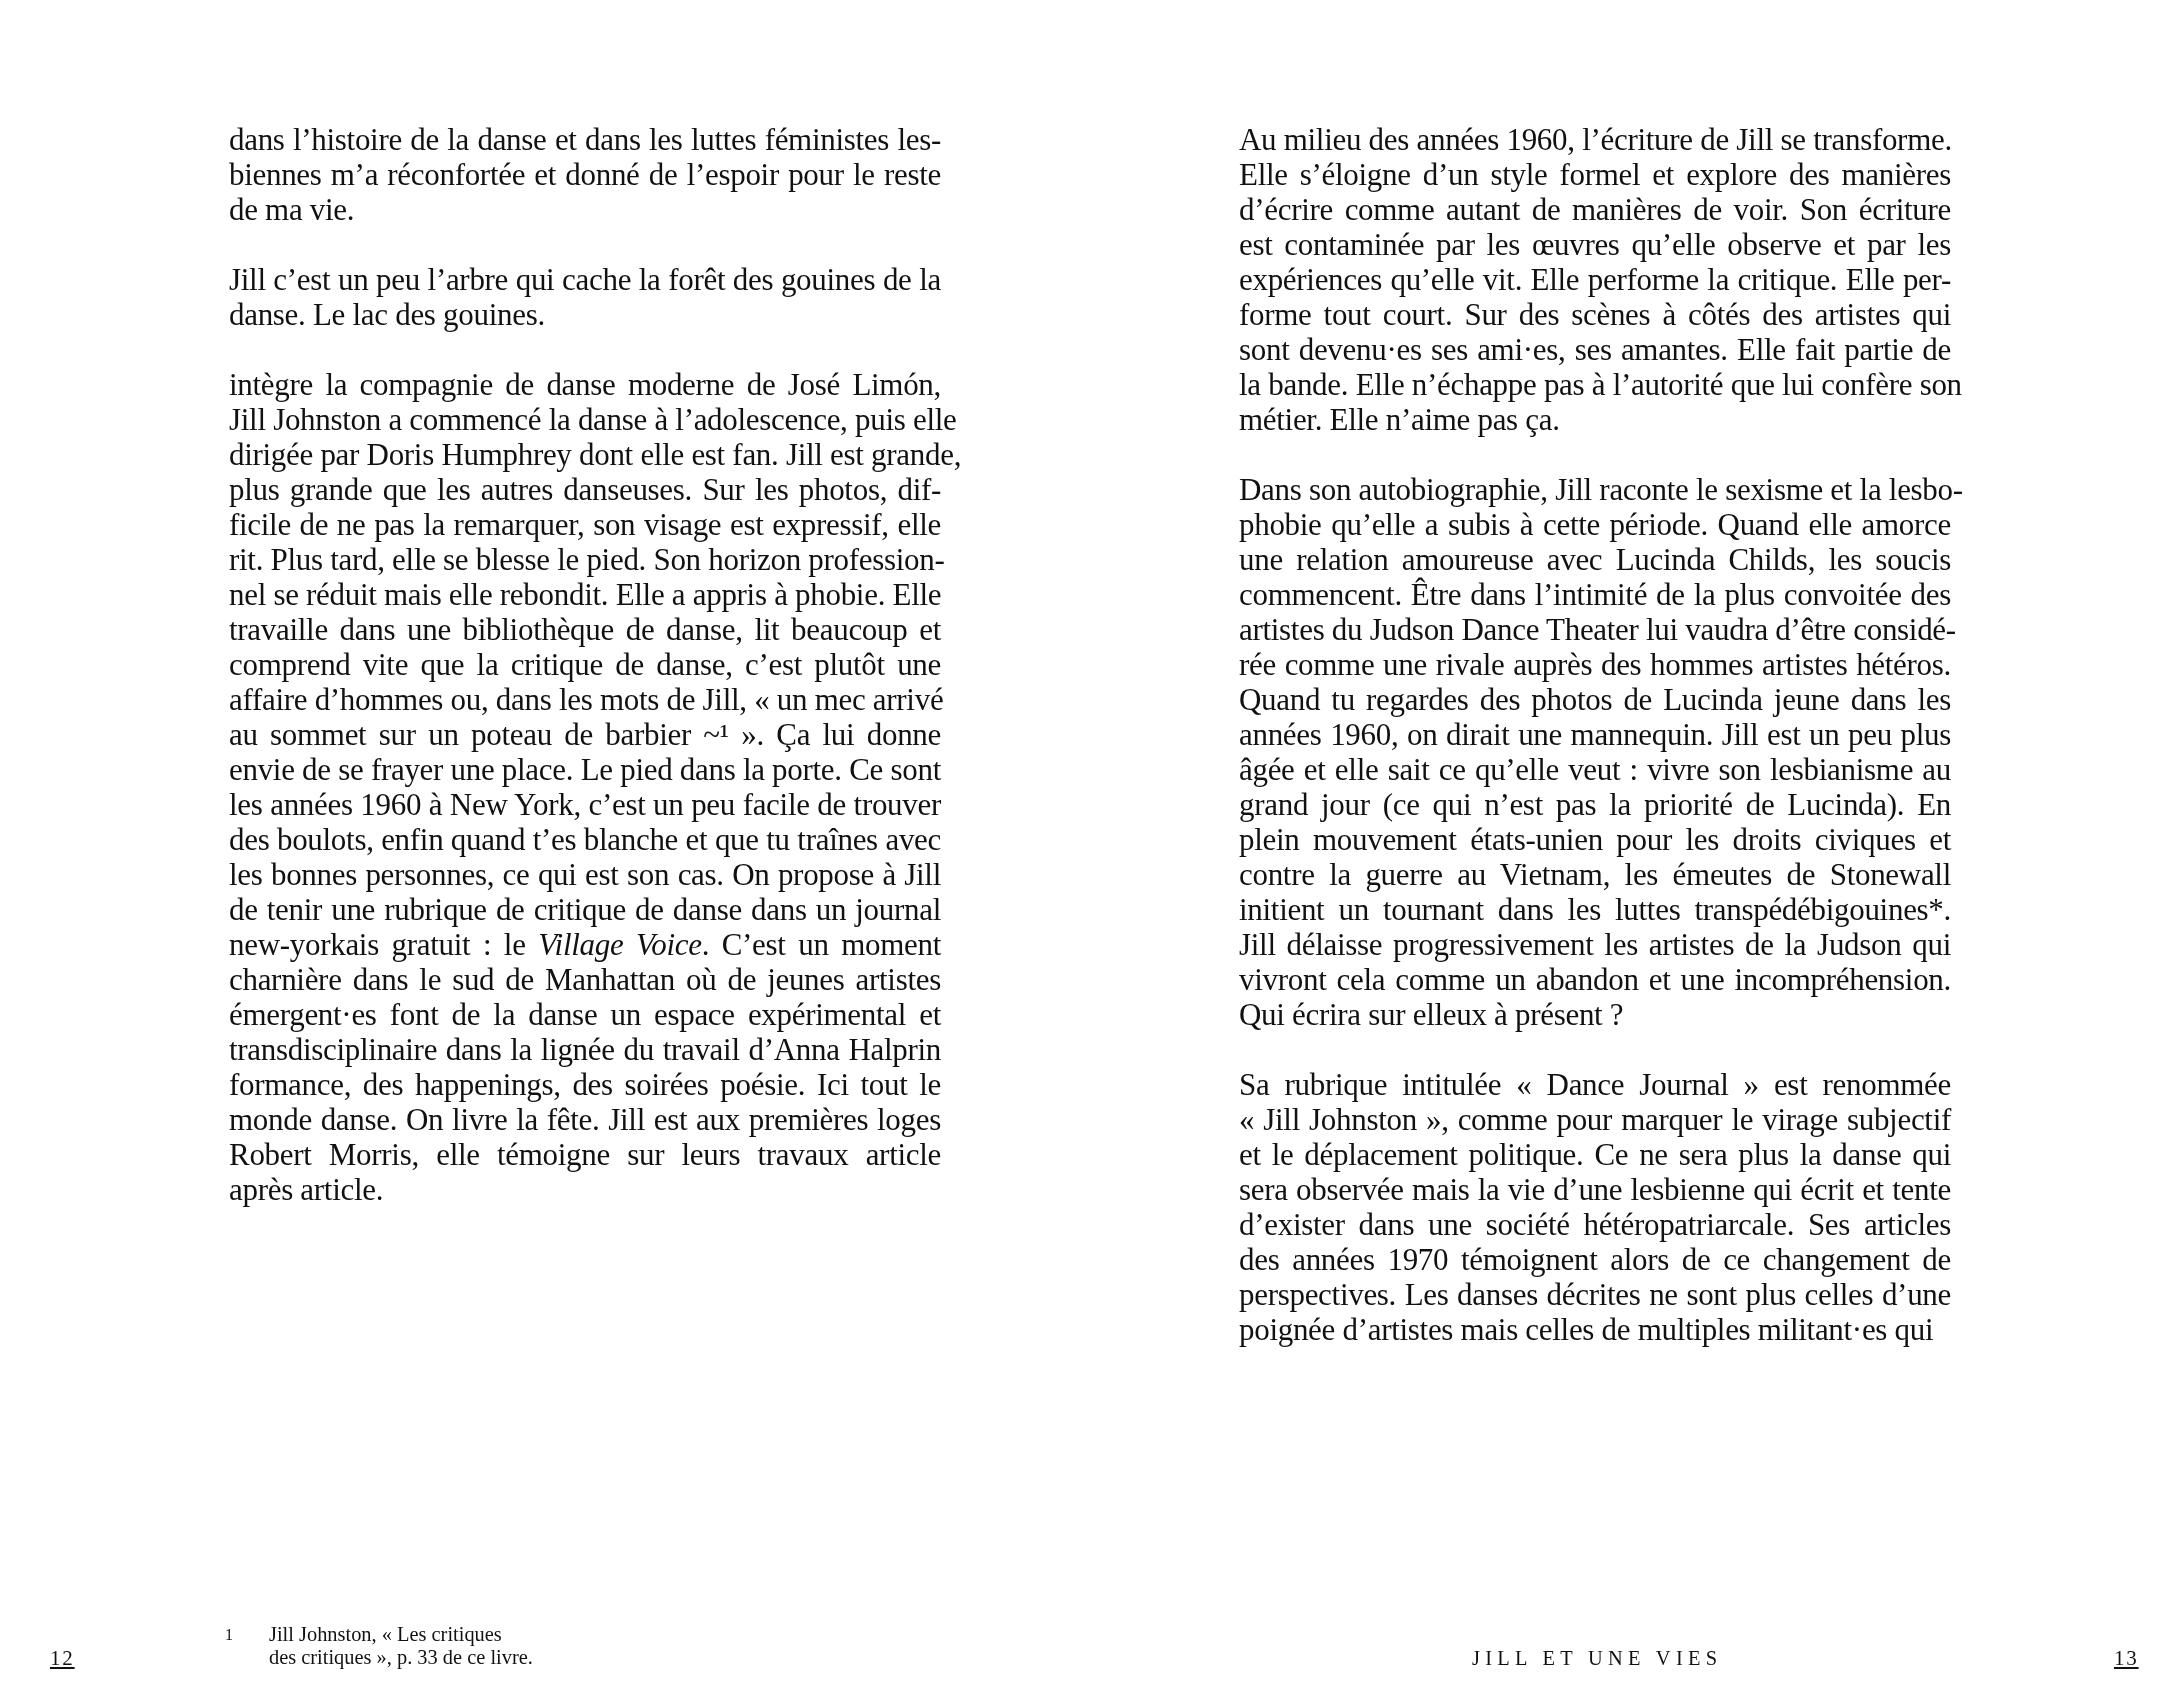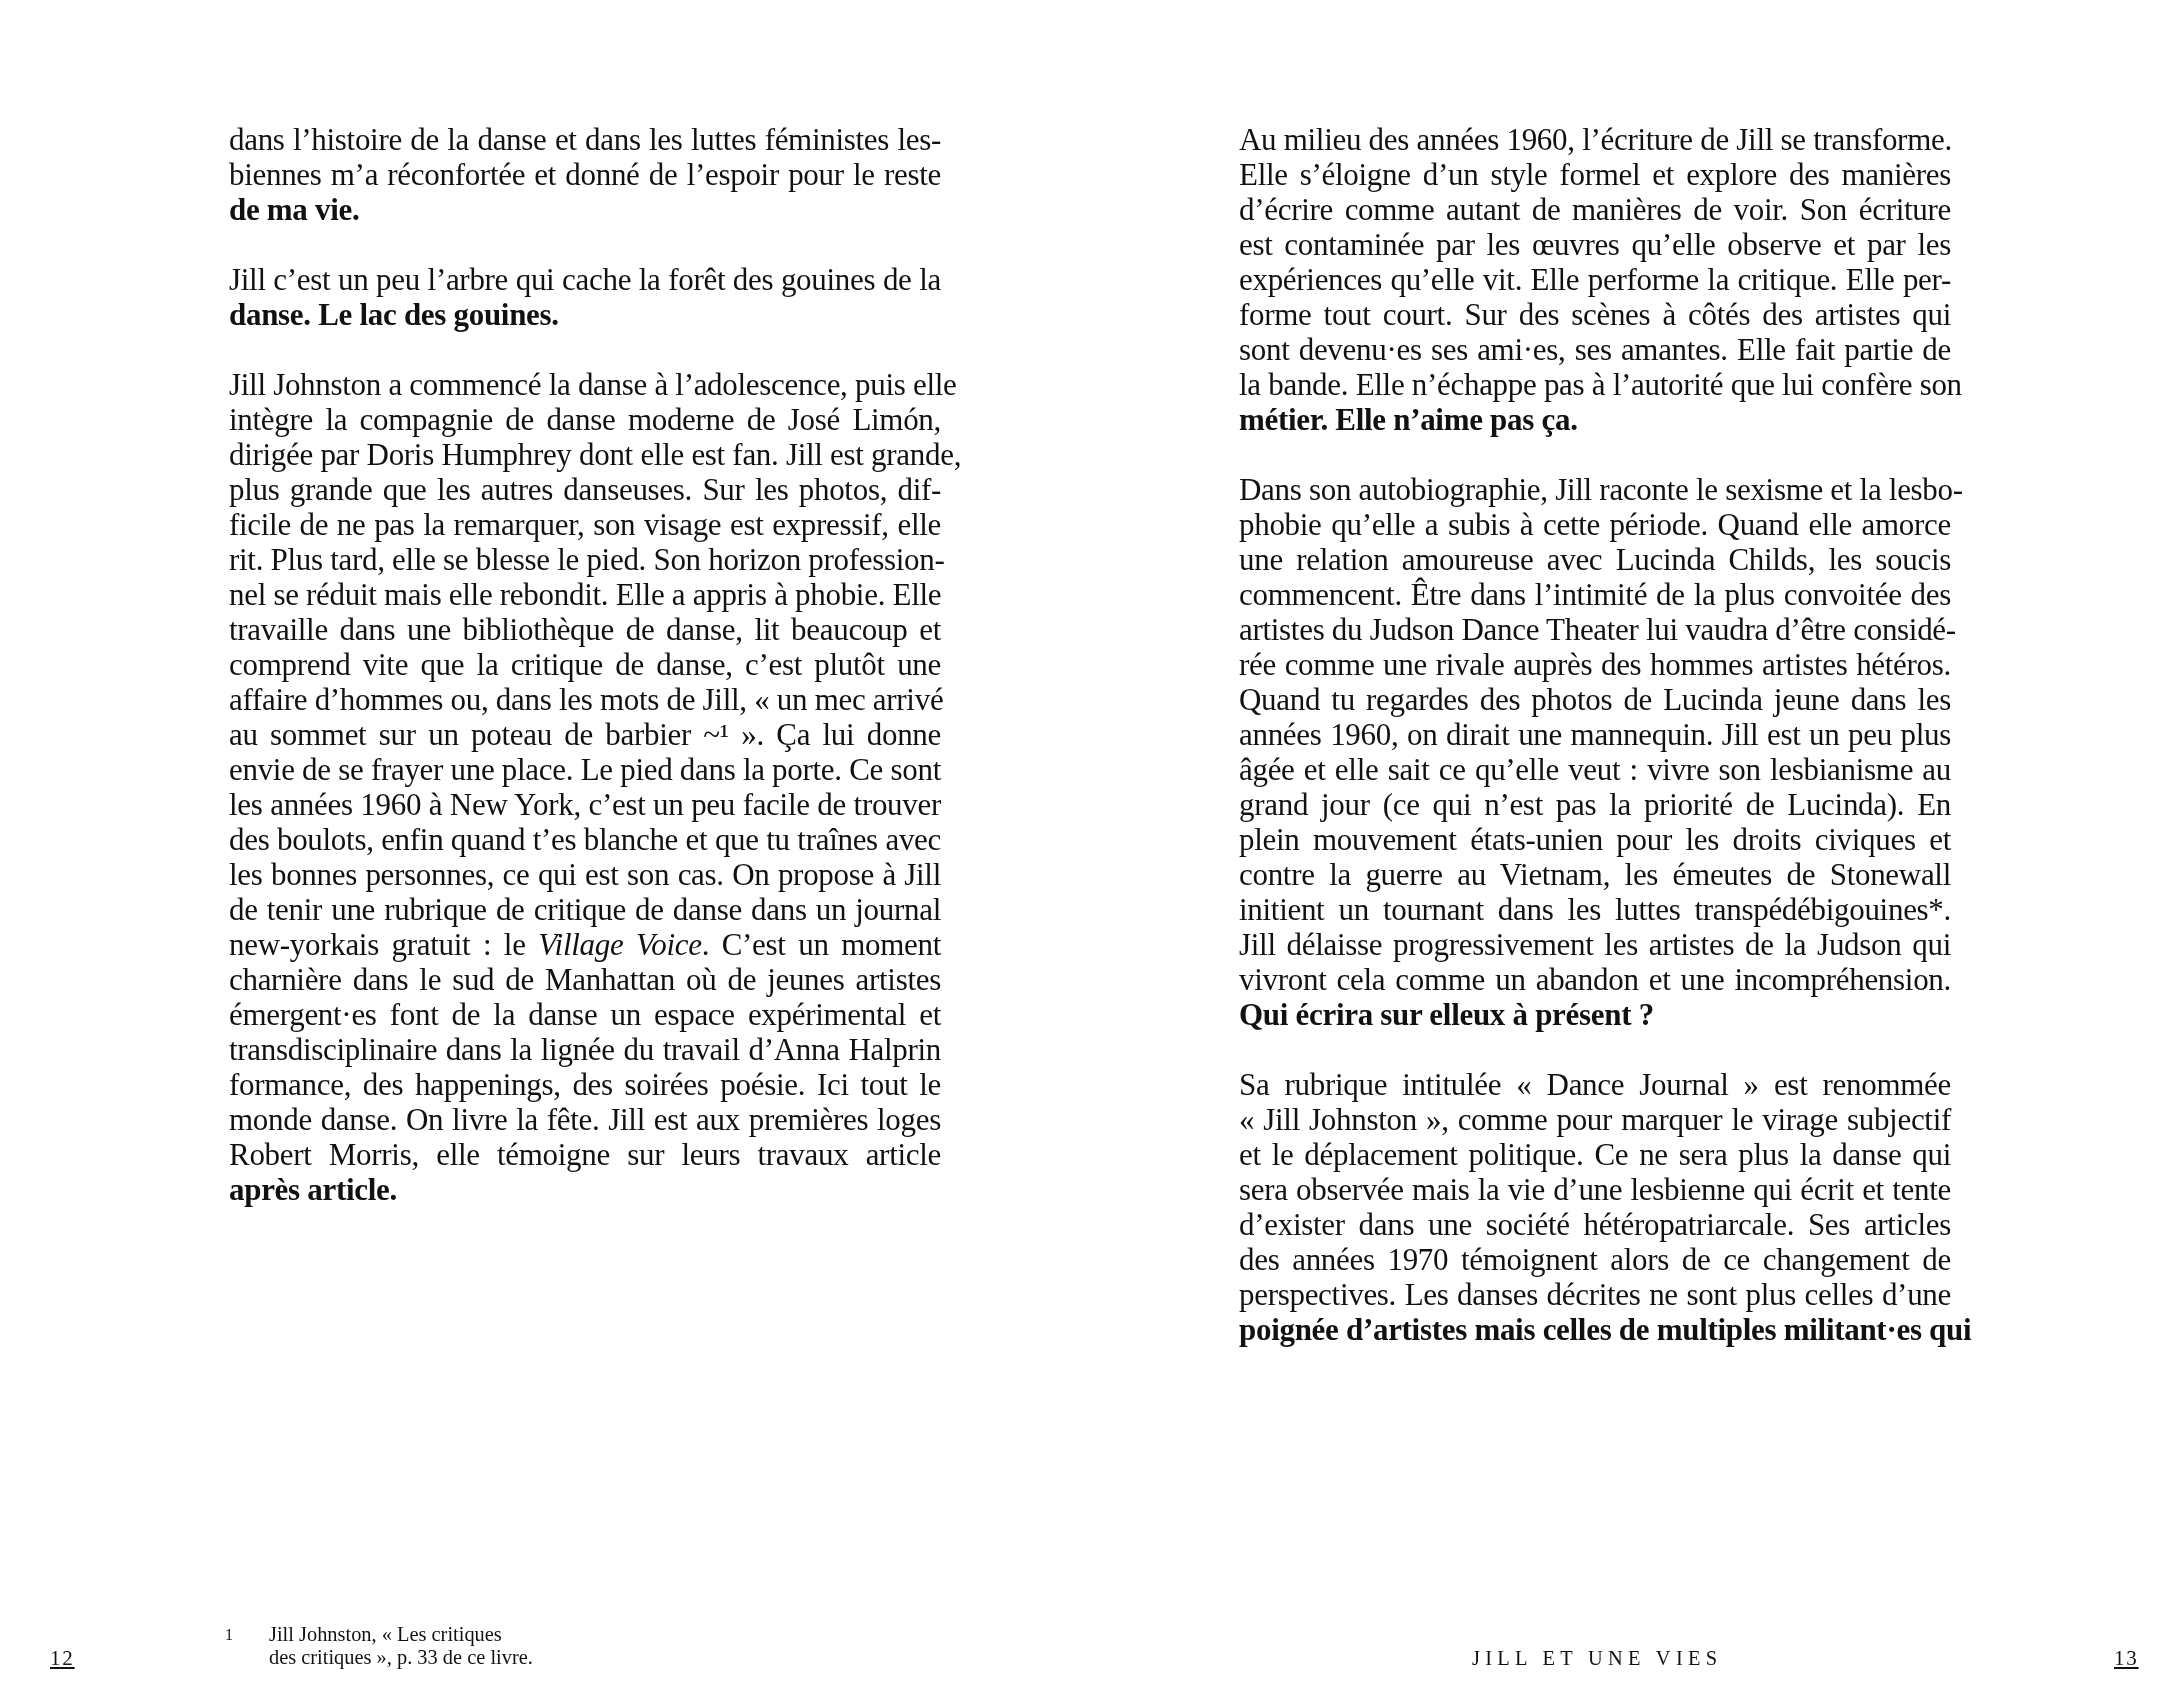--- a/index.html
+++ b/index.html
@@ -46,21 +46,20 @@
   .line {
     display: block;
     height: 35px;
     white-space: nowrap;
     text-align: justify;
     text-align-last: justify;
     letter-spacing: -0.3px;
   }
   .line.last {
     text-align-last: left;
-    font-weight: bold;
   }
 
   .folio {
     position: absolute;
     top: 1646px;
     font-size: 21px;
     letter-spacing: 1.8px;
     line-height: 25px;
     text-decoration: underline;
   }
@@ -108,22 +107,22 @@
         <p class="para">
           <span class="line">dans l’histoire de la danse et dans les luttes féministes les-</span>
           <span class="line">biennes m’a réconfortée et donné de l’espoir pour le reste</span>
           <span class="line last">de ma vie.</span>
         </p>
         <p class="para">
           <span class="line">Jill c’est un peu l’arbre qui cache la forêt des gouines de la</span>
           <span class="line last">danse. Le lac des gouines.</span>
         </p>
         <p class="para">
+          <span class="line">intègre la compagnie de danse moderne de José Limón,</span>
           <span class="line">Jill Johnston a commencé la danse à l’adolescence, puis elle</span>
-          <span class="line">intègre la compagnie de danse moderne de José Limón,</span>
           <span class="line">dirigée par Doris Humphrey dont elle est fan. Jill est grande,</span>
           <span class="line">plus grande que les autres danseuses. Sur les photos, dif-</span>
           <span class="line">ficile de ne pas la remarquer, son visage est expressif, elle</span>
           <span class="line">rit. Plus tard, elle se blesse le pied. Son horizon profession-</span>
           <span class="line">nel se réduit mais elle rebondit. Elle a appris à phobie. Elle</span>
           <span class="line">travaille dans une bibliothèque de danse, lit beaucoup et</span>
           <span class="line">comprend vite que la critique de danse, c’est plutôt une</span>
           <span class="line">affaire d’hommes ou, dans les mots de Jill, « un mec arrivé</span>
           <span class="line">au sommet sur un poteau de barbier ~¹ ». Ça lui donne</span>
           <span class="line">envie de se frayer une place. Le pied dans la porte. Ce sont</span>

